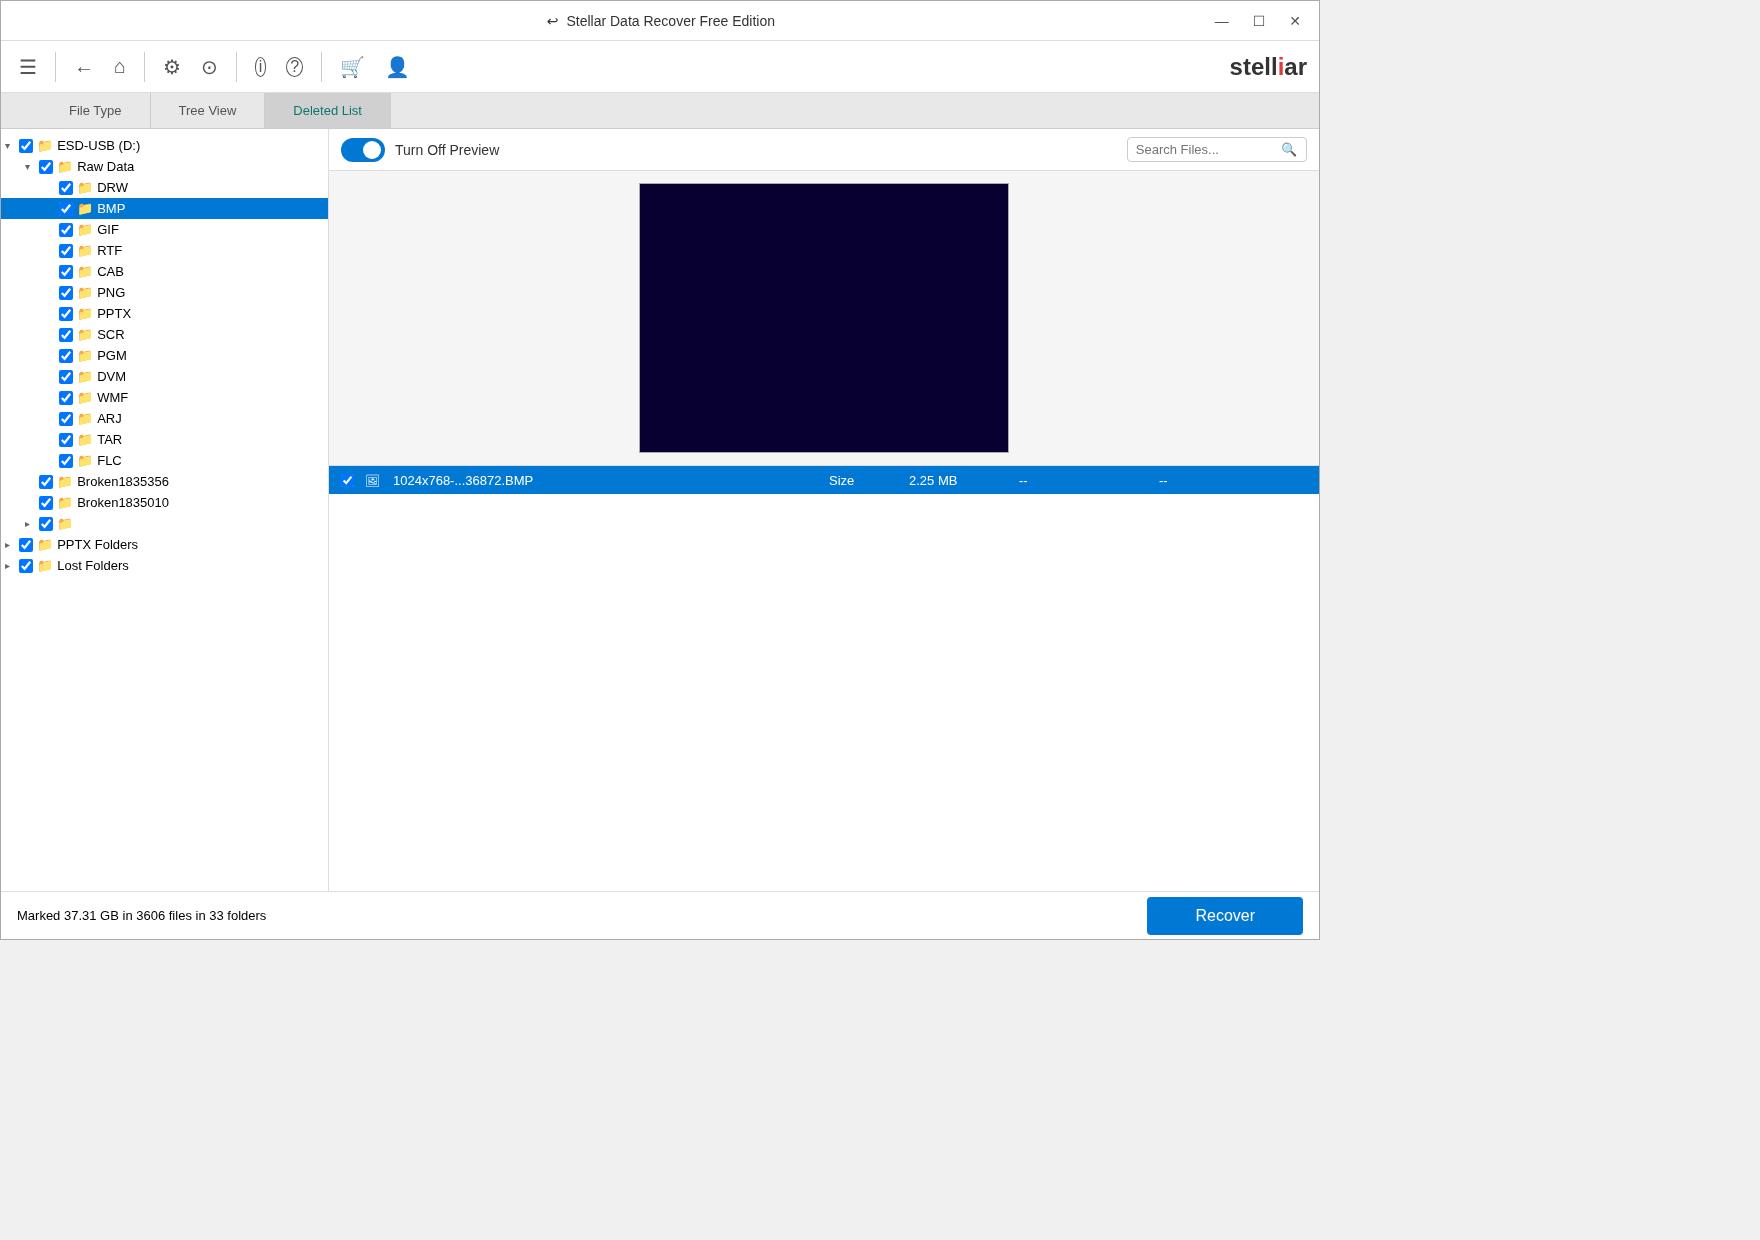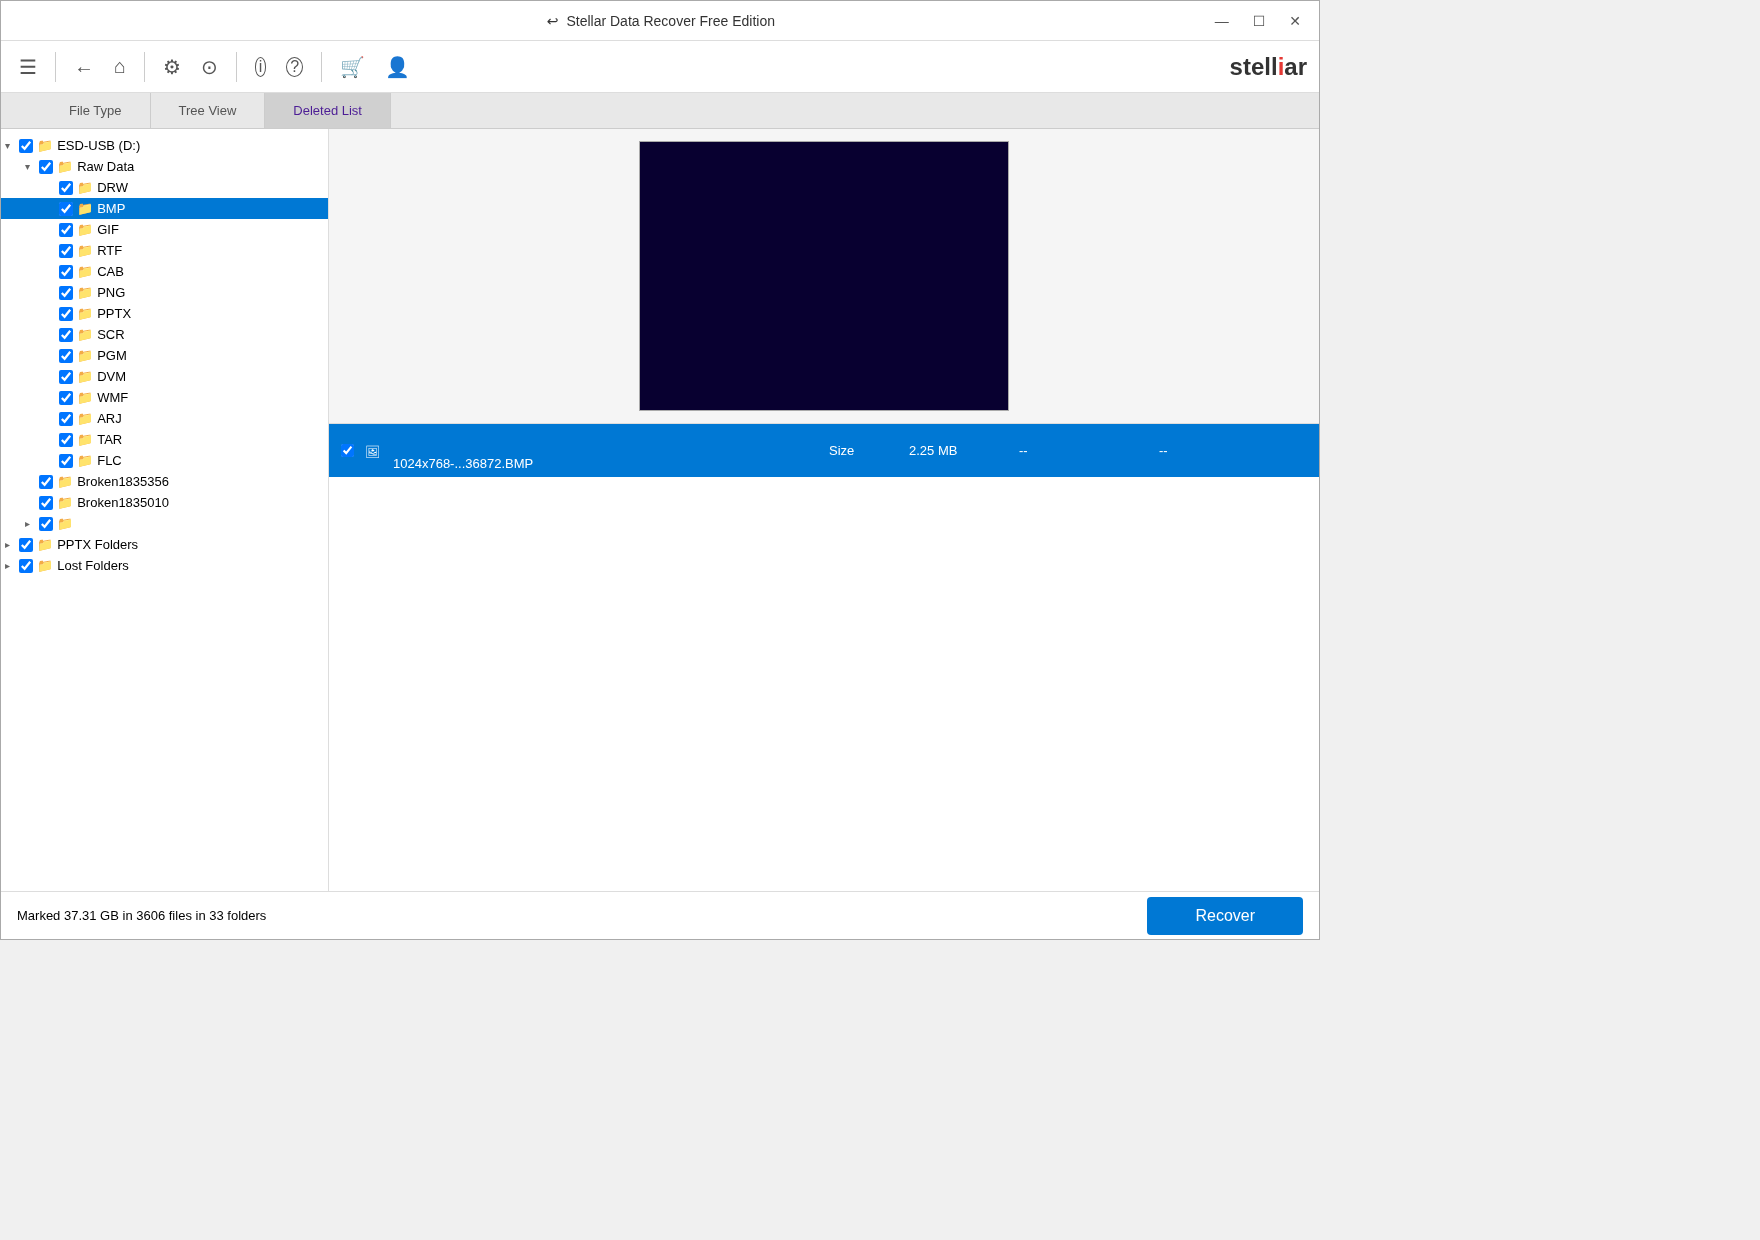--- a/index.html
+++ b/index.html
@@ -95,21 +95,21 @@
       padding: 10px 28px;
       cursor: pointer;
       font-size: 13px;
       color: #555;
       background: #e8e8e8;
       border-right: 1px solid #ccc;
     }
     .tab.active {
       background: #d0d0d0;
       font-weight: 500;
-      color: #4c1d95;
+      color: #0f766e;
     }
 
     
     .content {
       display: flex;
       flex: 1;
       overflow: hidden;
     }
 
     
@@ -303,21 +303,20 @@
       display: flex;
       justify-content: center;
     }
     .file-row .col-icon {
       width: 24px;
       font-size: 14px;
     }
     .file-row .col-name {
       flex: 1;
       padding-left: 4px;
-      margin-top: 26px;
     }
     .file-row .col-type {
       width: 80px;
     }
     .file-row .col-size {
       width: 110px;
     }
     .file-row .col-created {
       width: 140px;
     }
@@ -569,20 +568,30 @@
         <span class="folder-icon" style="color: rgb(240, 165, 0);">📁</span>
         <span class="tree-label">Lost Folders</span>
       </div>
     </div>
     <div class="tree-scroll-bar">
       <div class="tree-scroll-thumb"></div>
     </div>
 
   <div class="right-panel">
 
+    <div class="preview-toolbar">
+      <div class="toggle-container">
+        <div class="toggle-switch"></div>
+        <span class="toggle-label">Turn Off Preview</span>
+      </div>
+      <div class="search-box">
+        <input type="text" placeholder="Search Files..." style="">
+        <span style="color:#888;">🔍</span>
+      </div>
+    </div>
 
     <div class="preview-area">
       <div class="preview-image"></div>
     </div>
 
     <div class="file-list">
       <div id="file-rows-container">
           <div class="file-row selected">
     <div class="col-check">
       <input type="checkbox" checked="" style="">

